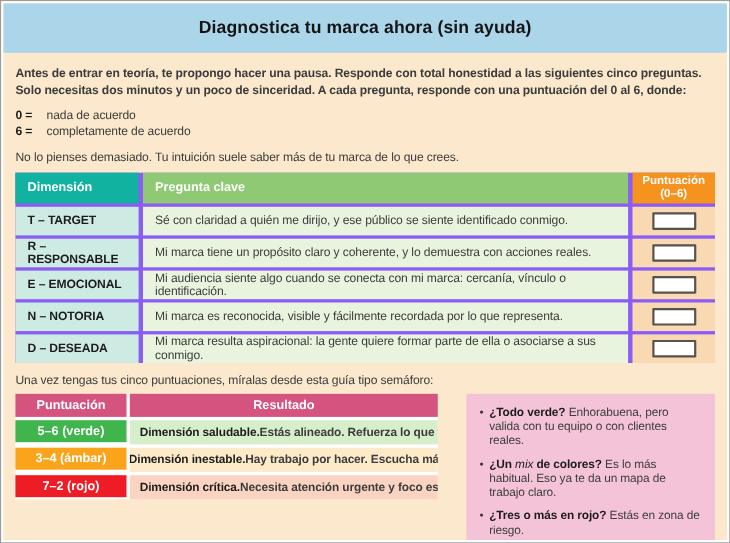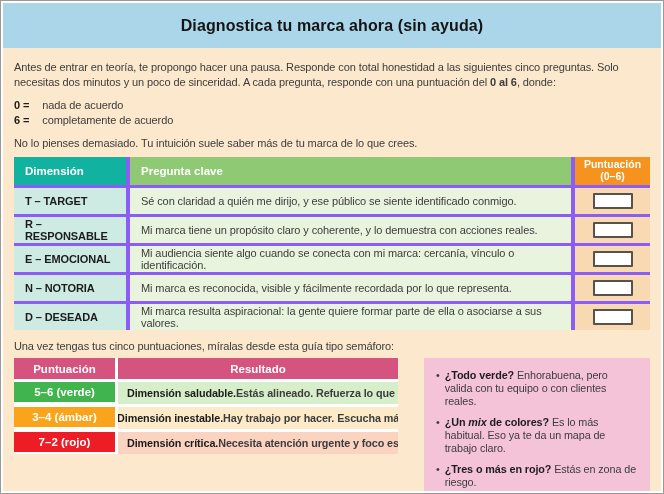--- a/index.html
+++ b/index.html
@@ -23,21 +23,21 @@
   }
   .title { font-size: 16px; font-weight: bold; color: #141414; letter-spacing: .1px; }
 
   .content { padding: 0 11px; }
 
   .text {
     font-size: 11px; line-height: 14.5px; letter-spacing: -0.1px;
     color: var(--text, #3c3c3c); margin: 0;
   }
   .intro { padding-top: 12px; }
-  .intro .p1 { margin-bottom: 9px; }
+  .intro .p1 { margin-bottom: 9px; font-weight: bold; }
   .scale-line b { color: #1c1c1c; }
   .scale-line .lbl { margin-left: 13px; }
   .intro .p2 { margin-top: 9px; }
 
   .qtable {
     margin-top: 6px; display: grid;
     grid-template-columns: 112px 441px 75px;
     gap: 3px 4px; background: #8b5cf6;
   }
   .th {
@@ -93,21 +93,21 @@
     width: 226px; margin-left: auto;
     background: var(--pink_box, #f5c3d8);
     padding: 11px 12px 4px 12px;
   }
   .tip {
     display: flex; font-size: 10.8px; line-height: 13px;
     letter-spacing: -0.1px; color: var(--text, #3c3c3c); margin-bottom: 8px;
   }
   .tip .bullet { margin-right: 5px; }
   .tip b { color: #1c1c1c; }
-  .tip .mix { font-style: italic; font-weight: bold; color: #1c1c1c; }
+  .tip .mix { font-style: italic; font-weight: normal; color: #1c1c1c; }
 </style>
 </head>
 <body>
 
 <div class="frame">
   <div class="inner">
 
     <div class="header">
       <span class="title">Diagnostica tu marca ahora (sin ayuda)</span>
     </div>
@@ -147,21 +147,21 @@
             <input class="score-input" type="text" style="">
           </div>
 
         <div class="td td-dim">N – NOTORIA</div>
         <div class="td td-q">Mi marca es reconocida, visible y fácilmente recordada por lo que representa.</div>
         <div class="td td-score">
             <input class="score-input" type="text" style="">
           </div>
 
         <div class="td td-dim">D – DESEADA</div>
-        <div class="td td-q">Mi marca resulta aspiracional: la gente quiere formar parte de ella o asociarse a sus valores.</div>
+        <div class="td td-q">Mi marca resulta aspiracional: la gente quiere formar parte de ella o asociarse a sus conmigo.</div>
         <div class="td td-score">
             <input class="score-input" type="text" style="">
           </div>
       </div>
 
       <p class="text guide-intro">Una vez tengas tus cinco puntuaciones, míralas desde esta guía tipo semáforo:</p>
 
       <div class="sem-row">
         <div class="stable">
           <div class="sth">Puntuación</div>

